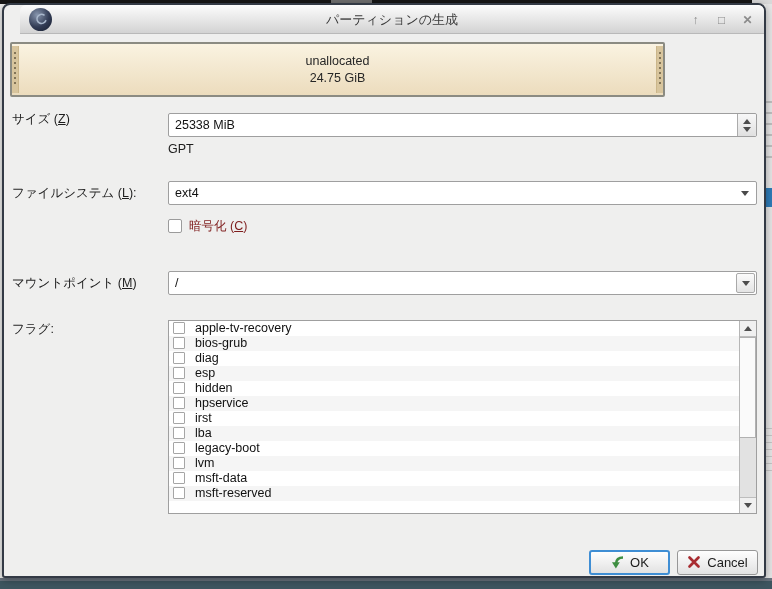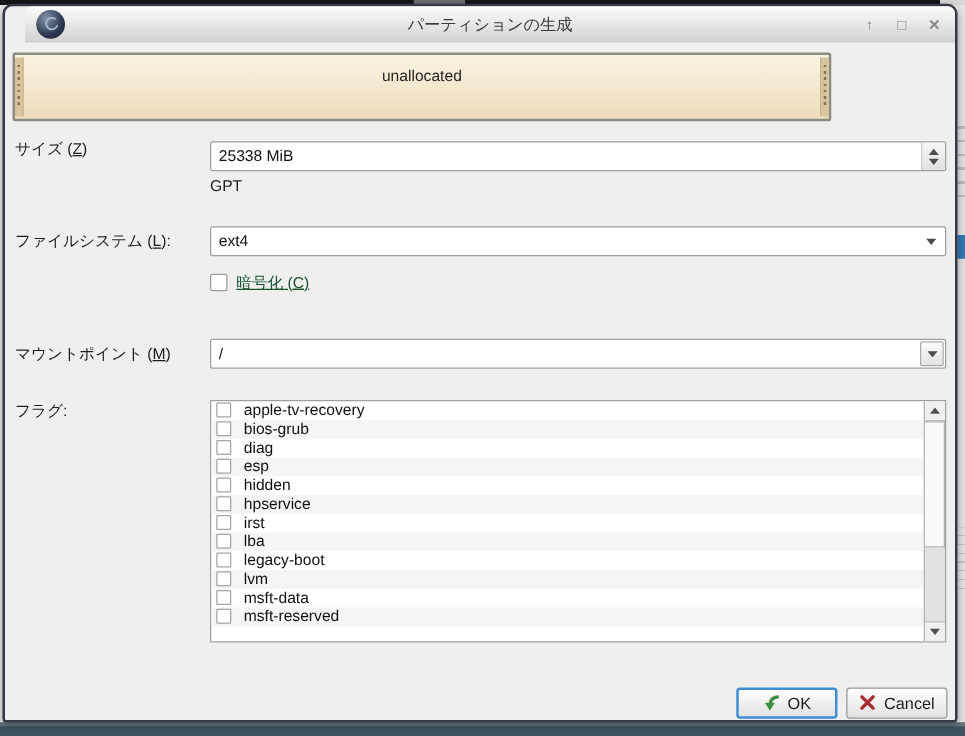--- a/index.html
+++ b/index.html
@@ -70,21 +70,21 @@
   .val-type { position:absolute; left:164px; top:135px; line-height:18px; font-size:12.5px; color:#1d1d1d; }
 
   .lbl-fs { top:176px; line-height:24px; }
   .combo-fs { top:176px; }
   .combo-arrow { position:absolute; right:7px; top:9px; width:0; height:0;
     border-left:4.5px solid transparent; border-right:4.5px solid transparent;
     border-top:5.5px solid #4a4a4a; }
 
   .encrypt-row { position:absolute; left:164px; top:213px; height:16px; display:flex; align-items:center; gap:7px; }
   .checkbox { width:14px; height:14px; background:#fff; border:1px solid #9b9b9b; border-radius:2px; }
-  .encrypt-row .lbl-enc { font-size:12.5px; color:#14532d;text-decoration:underline; }
+  .encrypt-row .lbl-enc { font-size:12.5px; color:#7f1d1d; }
 
   .lbl-mnt { top:266px; line-height:24px; }
   .combo-mnt { top:266px; }
   .drop-btn { position:absolute; right:1px; top:1px; bottom:1px; width:19px;
     border:1px solid #a9a9a9; border-radius:2px; background:linear-gradient(#fbfbfb,#e4e4e4);
     display:flex; align-items:center; justify-content:center; }
   .drop-btn .tri-down { border-left-width:4px; border-right-width:4px; border-top-width:5px; }
 
   .lbl-flags { top:316px; line-height:16px; }
   .flags-list { position:absolute; left:164px; top:315px; width:589px; height:194px;
@@ -149,20 +149,21 @@
 
     <div class="part-box">
       <div class="part-handle left">
           <i></i>
         </div>
       <div class="part-handle right">
           <i></i>
         </div>
       <div class="part-text">
         <div>unallocated</div>
+        <div>24.75 GiB</div>
       </div>
     </div>
 
     <div class="lbl lbl-size"><span>サイズ (</span><span class="u">Z</span><span>)</span></div>
     <div class="field spinbox">
       <span>25338 MiB</span>
       <div class="spin-btns">
         <div class="tri-up"></div>
         <div class="tri-down"></div>
       </div>

